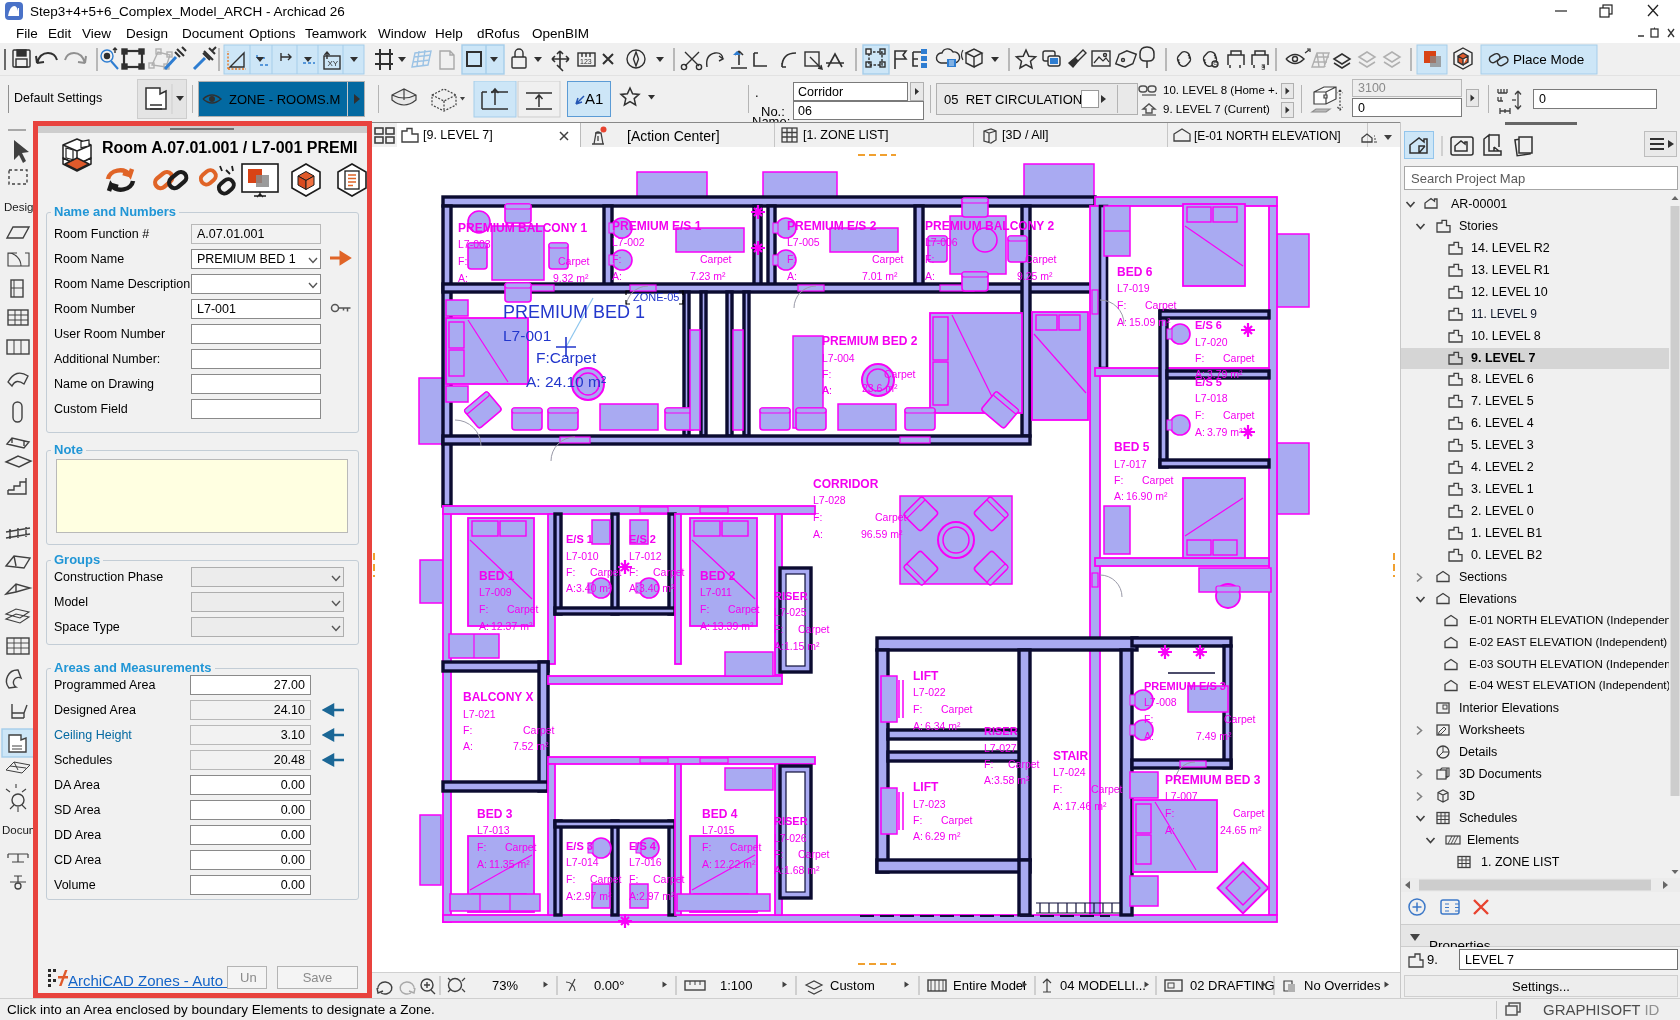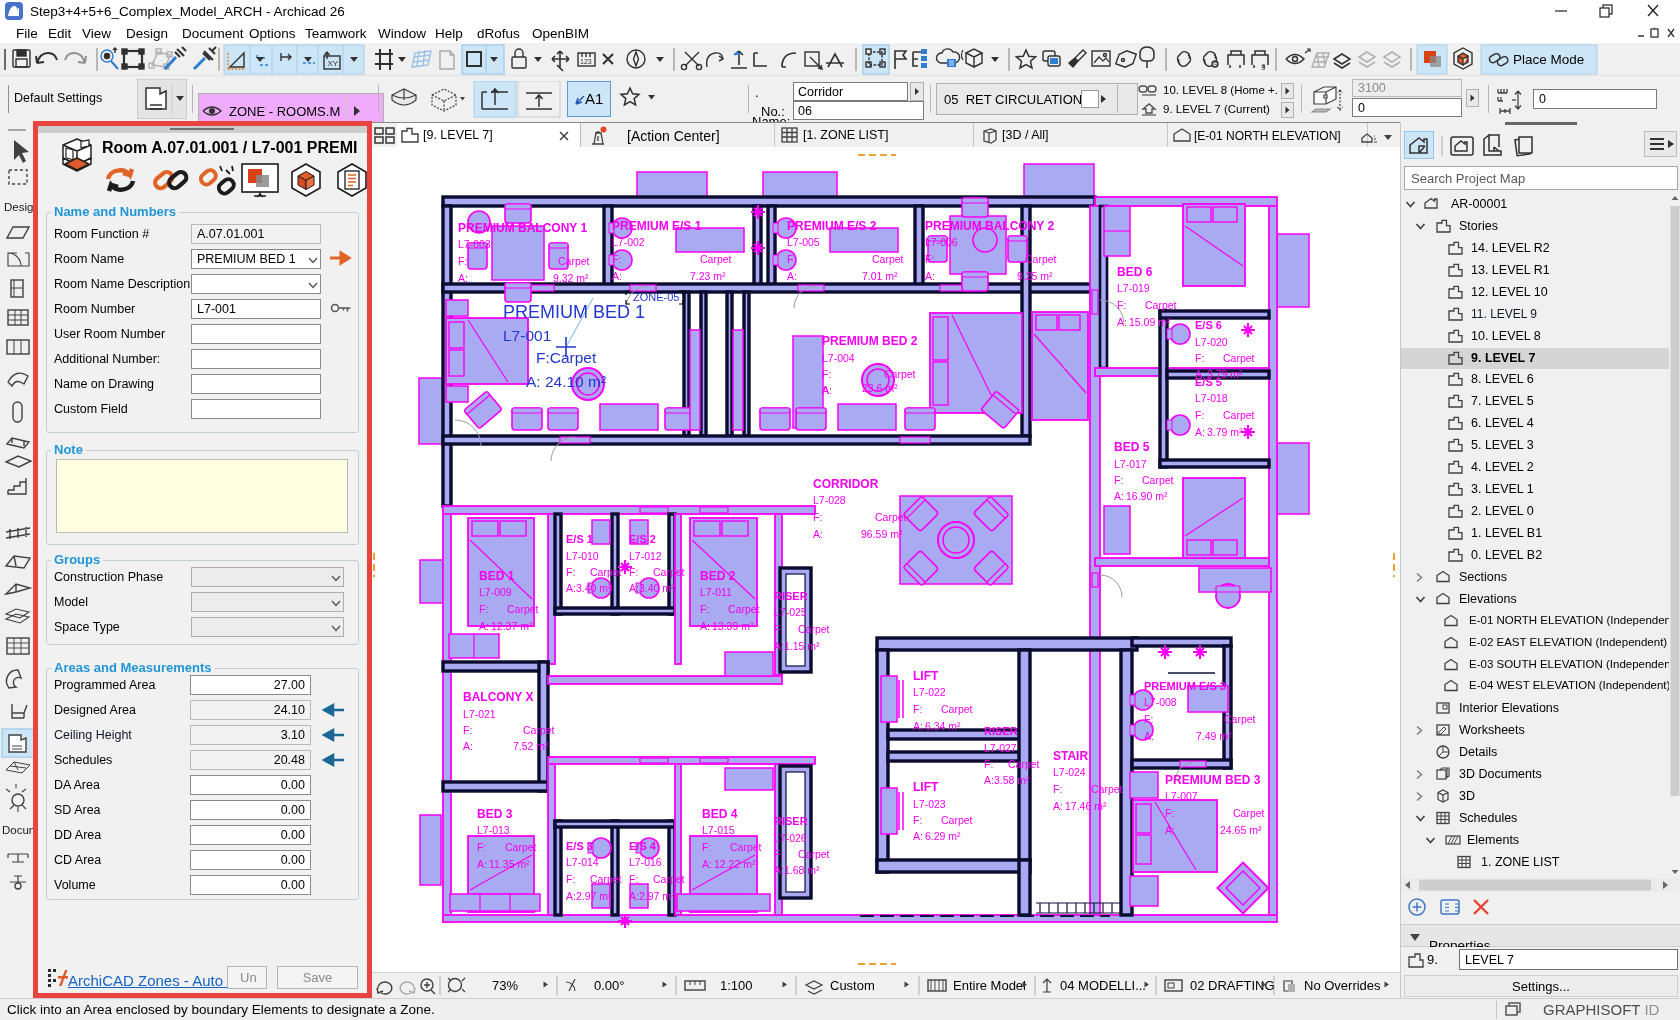--- a/index.html
+++ b/index.html
@@ -328,21 +328,21 @@
           <g stroke="#303030" fill="#fff" stroke-width="1.5">
             <path d="M8 8 l14 0 0 6 6 -3 0 18 -20 0 Z"></path>
             <path d="M12 25 l12 0 M12 29 l12 0" fill="none"></path>
           </g>
           <path d="M38 16 l8 0 l-4 5 Z" fill="#303030"></path>
           <line x1="34" y1="4" x2="34" y2="34" stroke="#cdcdcd"></line>
         </svg>
   </div>
   <div class="abs" style="left:192px;top:8px;width:1px;height:28px;background:#b4b4b4;"></div>
 
-  <div class="abs" style="left:198px;top:16px;width:186px;height:36px;background:#f0abfc;border:1px solid #b0b0b0;">
+  <div class="abs" style="left:198px;top:4px;width:167px;height:36px;background:#0369a1;border:1px solid #b0b0b0;">
     <svg width="26" height="34" viewBox="0 0 26 34">
           <path d="M4 17 q9 -8 18 0 q-9 8 -18 0" fill="none" stroke="#303030" stroke-width="1.4"></path>
           <circle cx="13" cy="17" r="3" fill="#303030"></circle>
         </svg>
     <div class="txt" style="left:30px;top:10px;font-size:13px;color:#000;">ZONE - ROOMS.M</div>
     <div class="abs" style="left:148px;top:0px;width:17px;height:34px;border-left:1px solid #c8c8c8;"><svg width="17" height="34">
             <path d="M6 12 l6 5 l-6 5 Z" fill="#303030"></path>
           </svg></div>
   </div>
   <div class="abs" style="left:378px;top:8px;width:1px;height:28px;background:#b4b4b4;"></div>
@@ -1879,21 +1879,21 @@
       </div>
 
   <div class="txt" style="left:16px;top:577px;font-size:12.5px;color:#000;">Designed Area</div>
   <div class="abs" style="left:152px;top:574px;width:121px;height:20px;background:#f2f2f2;border:1px solid #b9b9b9;">
         <div class="txt" style="right:5px;top:2px;font-size:12.5px;">24.10</div>
       </div>
   <svg class="abs" style="left:284px;top:576px" width="24" height="16">
         <path d="M22 8 l-12 0 m1 -5 l-9 5 9 5 0 -10 Z" fill="#1b6796" stroke="#1b6796" stroke-width="2.5"></path>
       </svg>
 
-  <div class="txt" style="left:16px;top:602px;font-size:12.5px;color:#0f172a;">Ceiling Height</div>
+  <div class="txt" style="left:16px;top:602px;font-size:12.5px;color:#0369a1;">Ceiling Height</div>
   <div class="abs" style="left:152px;top:599px;width:121px;height:20px;background:#f2f2f2;border:1px solid #b9b9b9;">
         <div class="txt" style="right:5px;top:2px;font-size:12.5px;">3.10</div>
       </div>
   <svg class="abs" style="left:284px;top:601px" width="24" height="16">
         <path d="M22 8 l-12 0 m1 -5 l-9 5 9 5 0 -10 Z" fill="#1b6796" stroke="#1b6796" stroke-width="2.5"></path>
       </svg>
 
   <div class="txt" style="left:16px;top:627px;font-size:12.5px;color:#000;">Schedules</div>
   <div class="abs" style="left:152px;top:624px;width:121px;height:20px;background:#f2f2f2;border:1px solid #b9b9b9;">
         <div class="txt" style="right:5px;top:2px;font-size:12.5px;">20.48</div>

